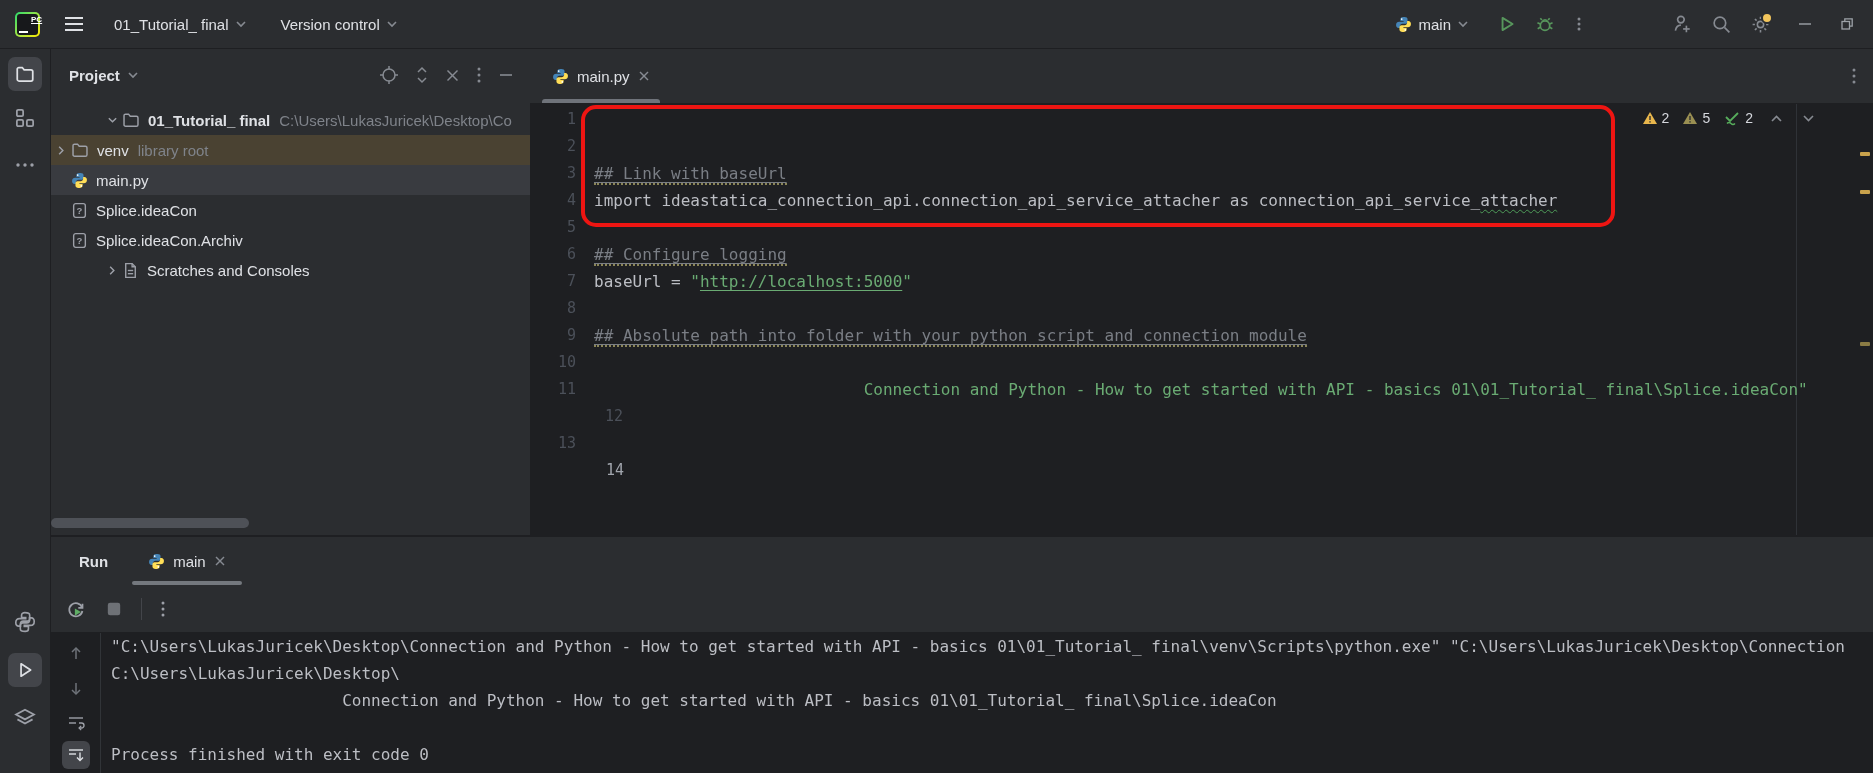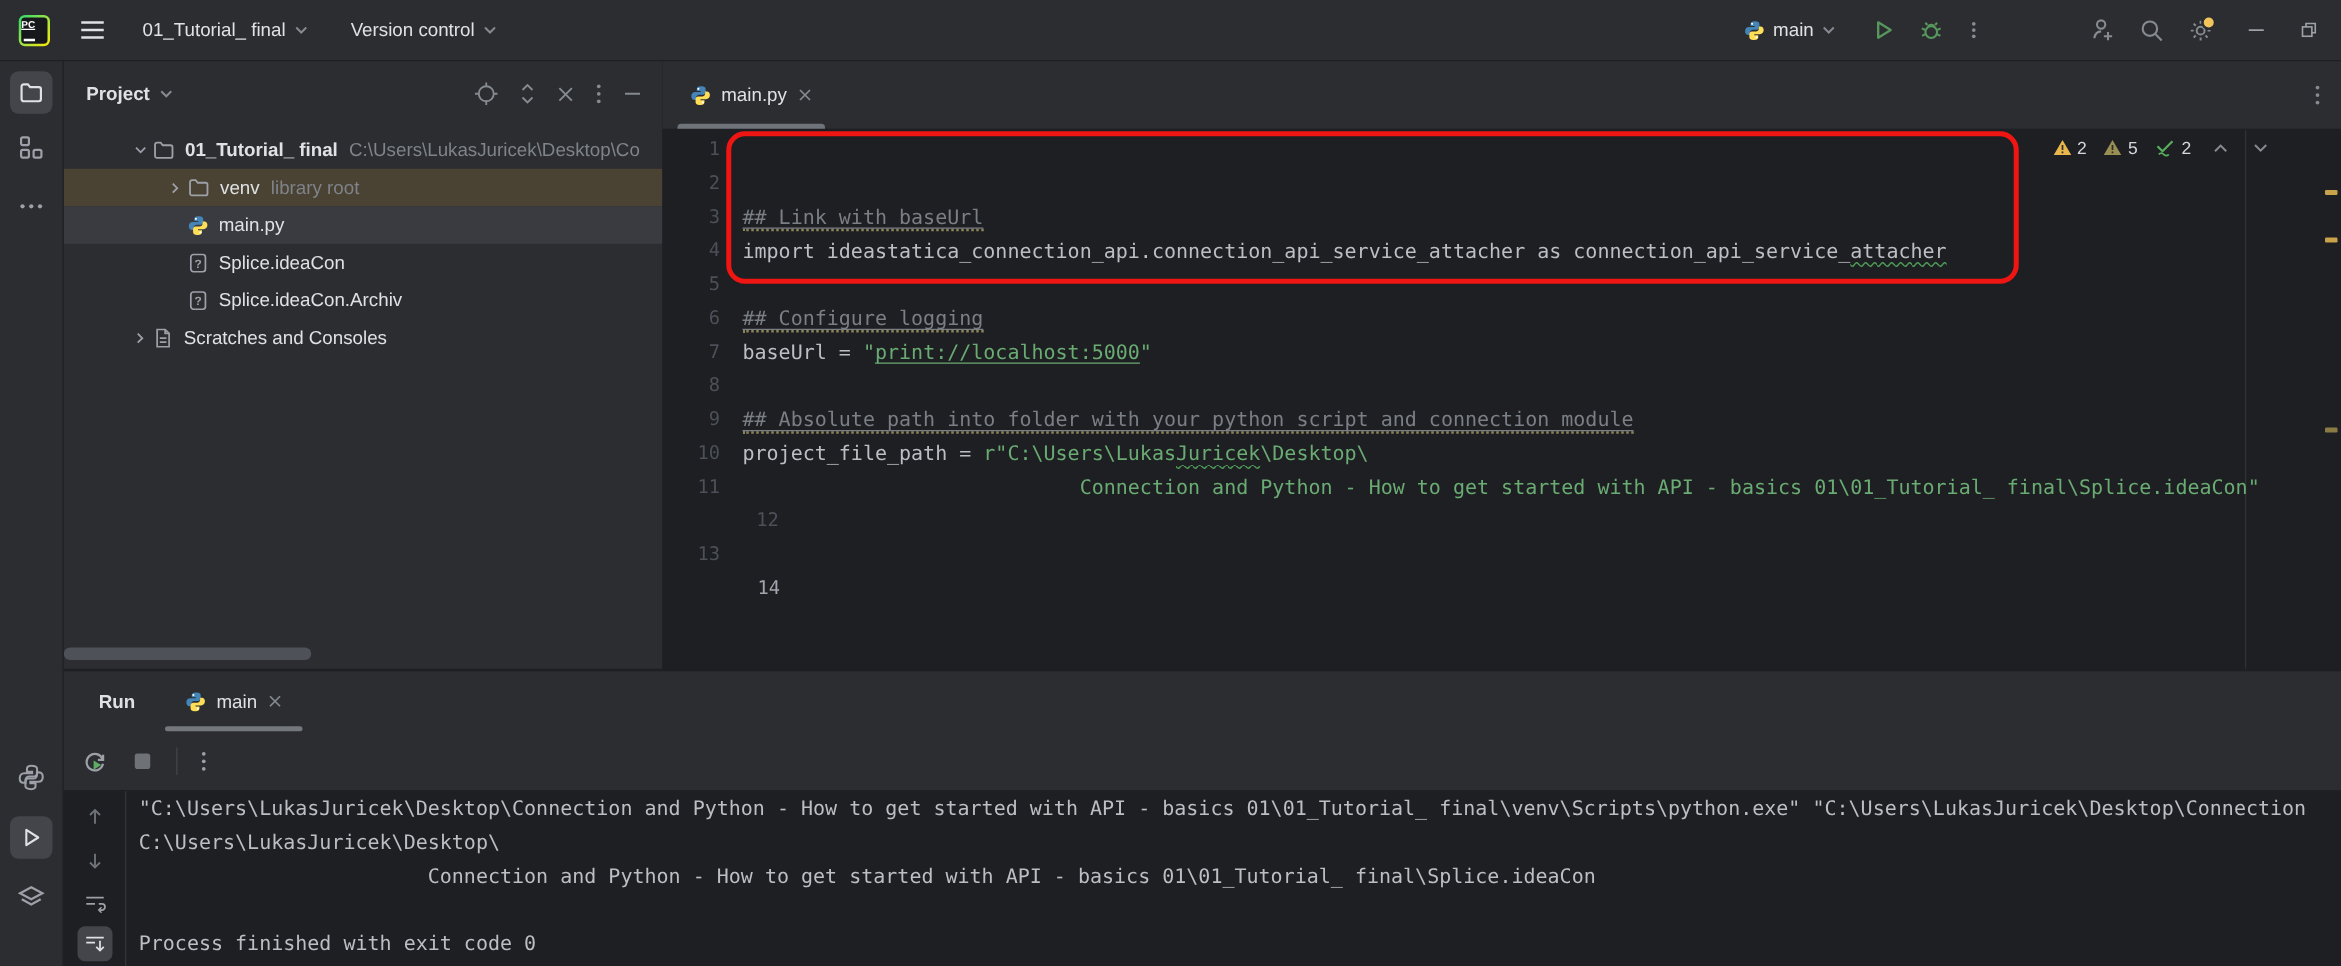--- a/index.html
+++ b/index.html
@@ -7,21 +7,21 @@
        font-family:"Liberation Sans",sans-serif;color:#dfe1e5;-webkit-font-smoothing:antialiased;}
   svg{display:block;}
   .ic{display:inline-flex;align-items:center;justify-content:center;}
 
   
   .titlebar{position:absolute;left:0;top:0;width:1873px;height:48px;background:#2b2d30;
             border-bottom:1px solid #1e1f22;display:flex;align-items:center;}
   .pclogo{width:25px;height:25px;margin-left:15px;border-radius:5px;padding:2px;
           background:linear-gradient(135deg,#2bd96d 0%,#a7e541 55%,#ffe900 100%);box-sizing:border-box;}
   .pclogo .inner{width:100%;height:100%;background:#17181b;border-radius:3px;position:relative;}
-  .pclogo .inner span{position:absolute;left:0;top:1px;font-size:8px;font-weight:bold;color:#fff;letter-spacing:0;text-decoration:underline;}
+  .pclogo .inner span{position:absolute;left:14px;top:1px;font-size:8px;font-weight:bold;color:#fff;letter-spacing:0;text-decoration:underline;}
   .pclogo .inner i{position:absolute;left:2px;bottom:2px;width:9px;height:2px;background:#fff;}
   .tb-btn{height:32px;display:flex;align-items:center;gap:6px;padding:0 8px;border-radius:6px;color:#dfe1e5;font-size:15px;}
   .tb-group-r{margin-left:auto;display:flex;align-items:center;gap:10px;margin-right:14px;}
   .gear-wrap{position:relative;}
   .gear-dot{position:absolute;right:-2px;top:-2px;width:8px;height:8px;border-radius:50%;background:#f2c55c;border:2px solid #2b2d30;}
 
   
   .stripe{position:absolute;left:0;top:49px;width:50px;height:724px;background:#2b2d30;
           border-right:1px solid #1e1f22;overflow:hidden;}
   .stripe .sbtn{position:absolute;left:8px;width:34px;height:34px;border-radius:7px;
@@ -34,21 +34,21 @@
   .ptitle{font-size:15px;font-weight:bold;display:flex;align-items:center;gap:7px;}
   .picons{margin-left:auto;display:flex;align-items:center;gap:16px;}
   .ptree{position:absolute;left:0;top:56px;width:479px;}
   .trow{position:relative;height:30px;display:flex;align-items:center;font-size:15px;white-space:nowrap;overflow:hidden;}
   .trow .tchev{width:20px;display:inline-flex;justify-content:center;flex:none;}
   .trow .ticon{margin-right:8px;flex:none;display:inline-flex;}
   .trow .tlabel{color:#dfe1e5;}
   .trow .tlabel.b{font-weight:bold;}
   .trow .textra{color:#7f838a;margin-left:9px;}
   .lvl0{padding-left:51px;}
-  .lvl1{padding-left:79px;text-align:center;}
+  .lvl1{text-align:center;}
   .sel-brown{background:#4a4232;}
   .sel-gray{background:#393b40;}
   .hscroll{position:absolute;left:0;top:469px;width:198px;height:10px;background:#4e5157;border-radius:5px;}
 
   
   .editorcol{position:absolute;left:530px;top:49px;width:1343px;height:486px;}
   .tabbar{position:relative;height:54px;background:#2b2d30;border-bottom:1px solid #1e1f22;
           display:flex;align-items:center;}
   .etab{position:relative;height:54px;margin-left:8px;padding:0 14px;display:flex;align-items:center;gap:8px;font-size:15px;}
   .etab .indicator{position:absolute;left:4px;right:4px;bottom:0;height:4px;background:#6f737a;border-radius:3px 3px 0 0;}
@@ -423,24 +423,24 @@
 
     <div class="editor">
       <div class="guide"></div>
       <div>
           <div class="cl" style="top: 2px;"><span class="lnum">1</span></div>
           <div class="cl" style="top: 29px;"><span class="lnum">2</span></div>
           <div class="cl" style="top: 56px;"><span class="lnum">3</span><span class="lcode"><span class="cm">## Link with baseUrl</span></span></div>
           <div class="cl" style="top: 83px;"><span class="lnum">4</span><span class="lcode"><span class="tx">import ideastatica_connection_api.connection_api_service_attacher as connection_api_service_</span><span class="wg">attacher</span></span></div>
           <div class="cl" style="top: 110px;"><span class="lnum">5</span><span class="lcode"></span></div>
           <div class="cl" style="top: 137px;"><span class="lnum">6</span><span class="lcode"><span class="cm">## Configure logging</span></span></div>
-          <div class="cl" style="top: 164px;"><span class="lnum">7</span><span class="lcode"><span class="tx">baseUrl = </span><span class="st">"</span><span class="stu">print://localhost:5000</span><span class="st">"</span></span></div>
+          <div class="cl" style="top: 164px;"><span class="lnum">7</span><span class="lcode"><span class="tx">baseUrl = </span><span class="st">"</span><span class="stu">http://localhost:5000</span><span class="st">"</span></span></div>
           <div class="cl" style="top: 191px;"><span class="lnum">8</span><span class="lcode"></span></div>
           <div class="cl" style="top: 218px;"><span class="lnum">9</span><span class="lcode"><span class="cm">## Absolute path into folder with your python script and connection module</span></span></div>
-          <div class="cl" style="top: 245px;"><span class="lnum">10</span><span class="lcode"><span class="tx">project_file_path = </span><span class="st">r"C:\Users\Lukas</span><span class="stw">Juricek</span><span class="st">\Desktop\</span></span></div>
+          <div class="cl" style="top: 245px;"><span class="lnum">10</span></div>
           <div class="cl" style="top: 272px;"><span class="lnum">11</span><span class="lcode"><span class="st">                            Connection and Python - How to get started with API - basics 01\01_Tutorial_ final\Splice.ideaCon"</span></span></div>
           <div class="cl" style="top: 299px; margin-left: 47px;"><span class="lnum">12</span><span class="lcode"></span></div>
           <div class="cl" style="top: 326px;"><span class="lnum">13</span></div>
           <div class="cl" style="top: 353px;"><span class="lnum cur">14</span><span class="lcode"></span></div>
         </div>
       <div class="redrect"></div>
 
       <div class="inspections">
         <span class="insp-item">
           <span class="ic">

